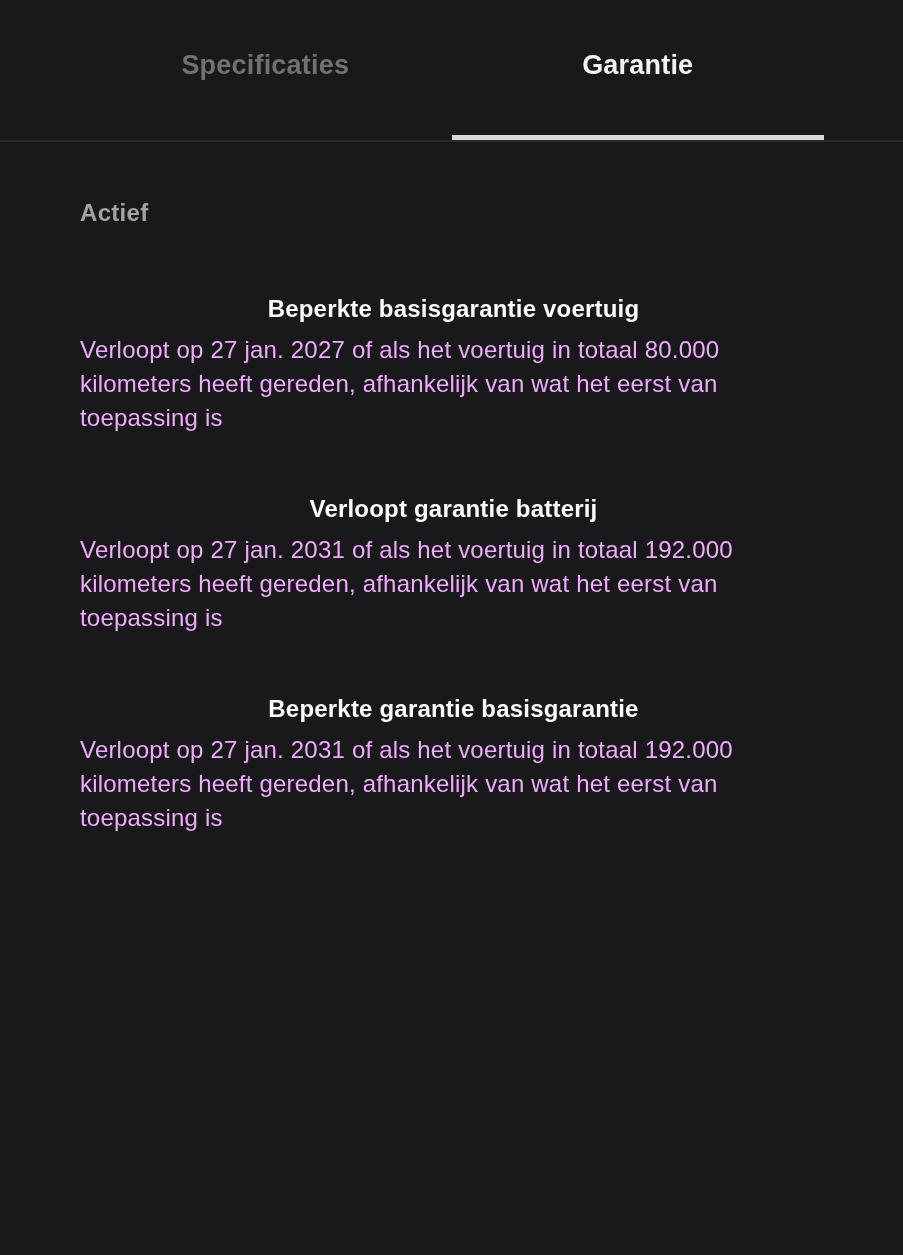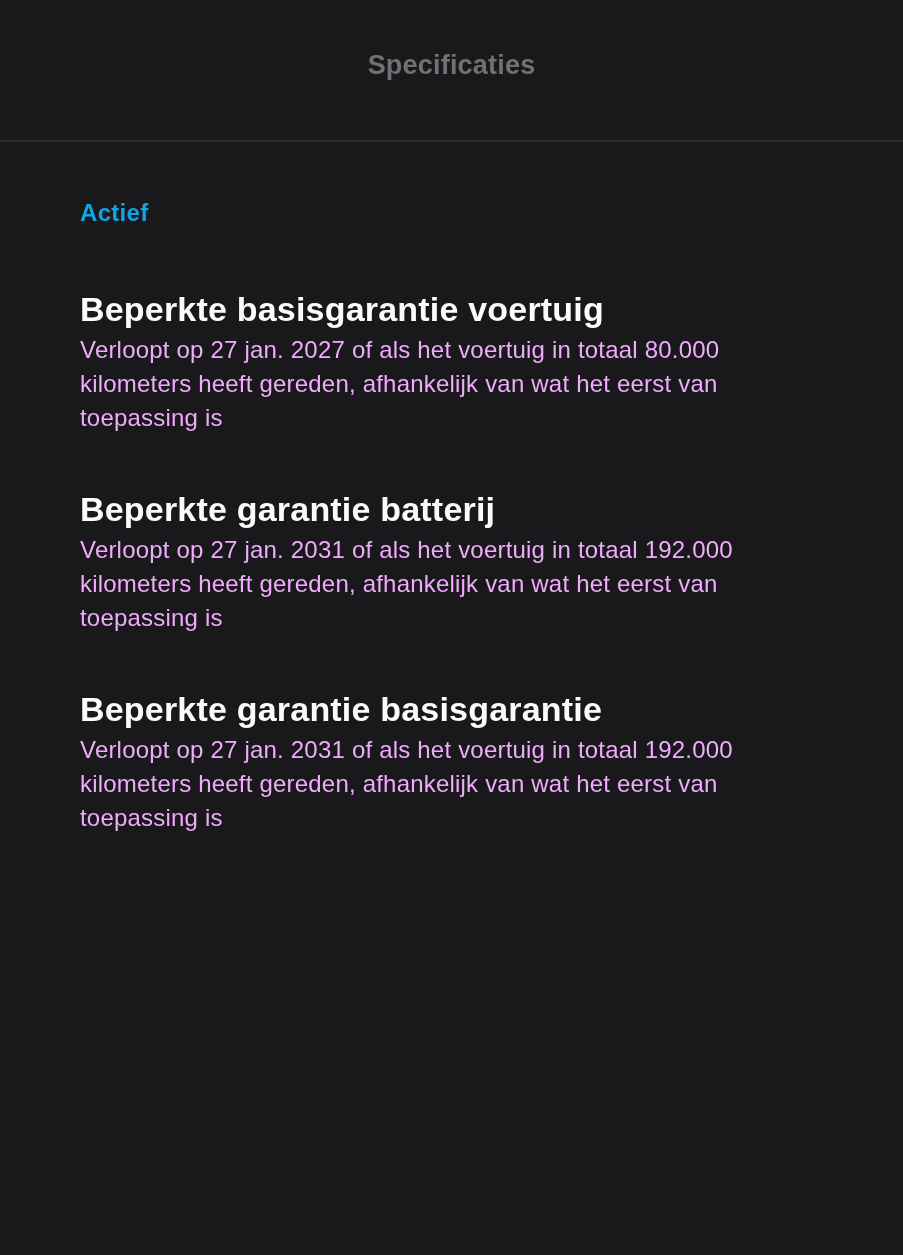--- a/index.html
+++ b/index.html
@@ -52,64 +52,69 @@
   }
 
   
   .content {
     padding: 57px 76px 0 80px;
   }
   .section-label {
     font-size: 24px;
     font-weight: bold;
     letter-spacing: 0.3px;
-    color: #0ea5e9;
+    color: #a3a3a3;
   }
   .warranty-item { margin-top: 64px; }
   .warranty-item + .warranty-item { margin-top: 56px; }
   .item-title {
-    font-size: 34px;
+    font-size: 24px;
     font-weight: bold;
     letter-spacing: 0.2px;
     line-height: 36px;
     color: #fbfbfc;
     margin-bottom: 6px;
+    text-align: center;
   }
   .item-desc {
     font-size: 24px;
     line-height: 34px;
     letter-spacing: 0.2px;
     color: #f0abfc;
     max-width: 752px;
   }
 </style>
 </head>
 <body>
 
 <div class="screen">
 
   <header class="tabbar">
     <div class="tab">
       <span class="tab-label">Specificaties</span>
     </div>
+    <div class="tab active">
+      <span class="tab-label">Garantie</span>
+      <span class="tab-underline"></span>
+    </div>
   </header>
 
   <div class="tabbar-divider"></div>
 
   <main class="content">
 
     <div class="section-label">Actief</div>
 
     <section class="warranty-item">
       <h2 class="item-title">Beperkte basisgarantie voertuig</h2>
       <p class="item-desc">Verloopt op 27 jan. 2027 of als het voertuig in totaal 80.000 kilometers heeft gereden, afhankelijk van wat het eerst van toepassing is</p>
     </section>
 
     <section class="warranty-item">
-      <h2 class="item-title">Beperkte garantie batterij</h2>
+      <h2 class="item-title">Verloopt garantie batterij</h2>
       <p class="item-desc">Verloopt op 27 jan. 2031 of als het voertuig in totaal 192.000 kilometers heeft gereden, afhankelijk van wat het eerst van toepassing is</p>
     </section>
 
     <section class="warranty-item">
       <h2 class="item-title">Beperkte garantie basisgarantie</h2>
       <p class="item-desc">Verloopt op 27 jan. 2031 of als het voertuig in totaal 192.000 kilometers heeft gereden, afhankelijk van wat het eerst van toepassing is</p>
     </section>
 
   </main>
 

